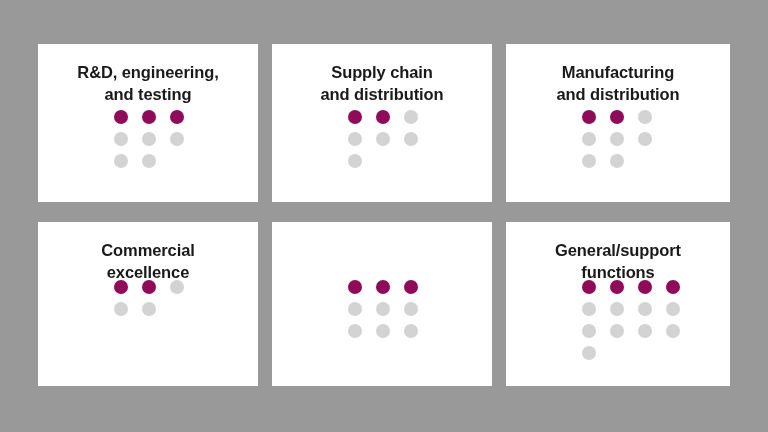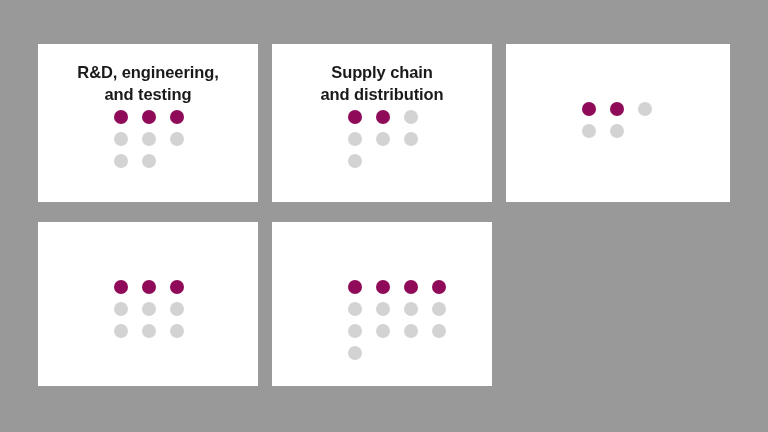--- a/index.html
+++ b/index.html
@@ -113,21 +113,43 @@
           <div class="dot-row">
             <span class="dot off"></span>
             <span class="dot off"></span>
             <span class="dot off"></span>
           </div>
           <div class="dot-row">
             <span class="dot off"></span>
           </div>
         </div>
       </div>
+      <div class="card">
+        <h2 class="card-title">Manufacturing
+and distribution</h2>
+        <div class="dot-grid">
+          <div class="dot-row">
+            <span class="dot on"></span>
+            <span class="dot on"></span>
+            <span class="dot off"></span>
+          </div>
+          <div class="dot-row">
+            <span class="dot off"></span>
+            <span class="dot off"></span>
+            <span class="dot off"></span>
+          </div>
+          <div class="dot-row">
+            <span class="dot off"></span>
+            <span class="dot off"></span>
+          </div>
+        </div>
+      </div>
       <div class="card row2">
+        <h2 class="card-title">Commercial
+excellence</h2>
         <div class="dot-grid">
           <div class="dot-row">
             <span class="dot on"></span>
             <span class="dot on"></span>
             <span class="dot off"></span>
           </div>
           <div class="dot-row">
             <span class="dot off"></span>
             <span class="dot off"></span>
           </div>
@@ -146,20 +168,22 @@
             <span class="dot off"></span>
           </div>
           <div class="dot-row">
             <span class="dot off"></span>
             <span class="dot off"></span>
             <span class="dot off"></span>
           </div>
         </div>
       </div>
       <div class="card row2">
+        <h2 class="card-title">General/support
+functions</h2>
         <div class="dot-grid">
           <div class="dot-row">
             <span class="dot on"></span>
             <span class="dot on"></span>
             <span class="dot on"></span>
             <span class="dot on"></span>
           </div>
           <div class="dot-row">
             <span class="dot off"></span>
             <span class="dot off"></span>

